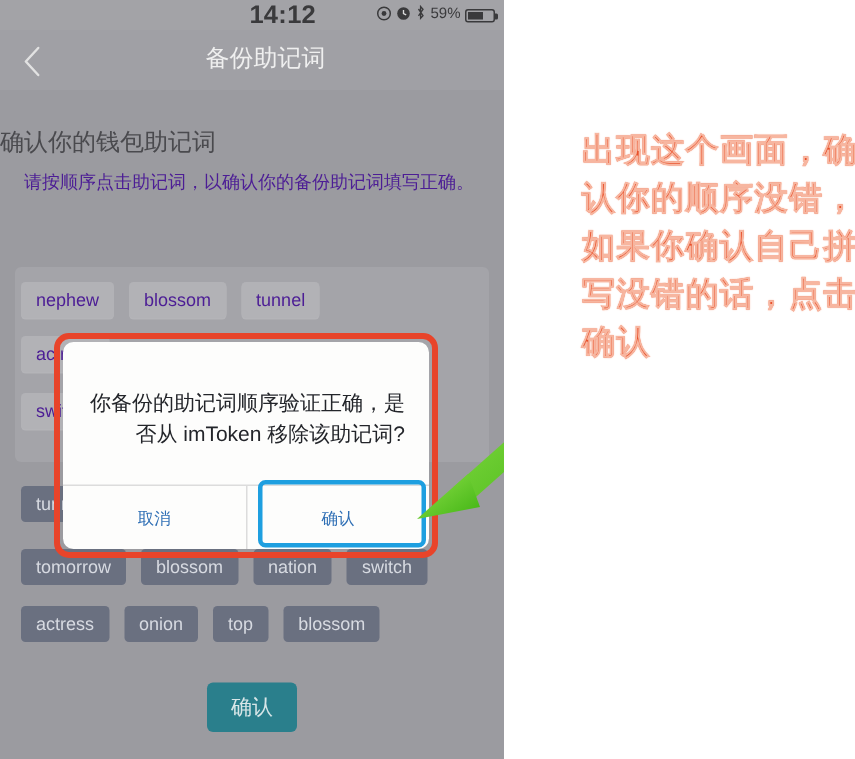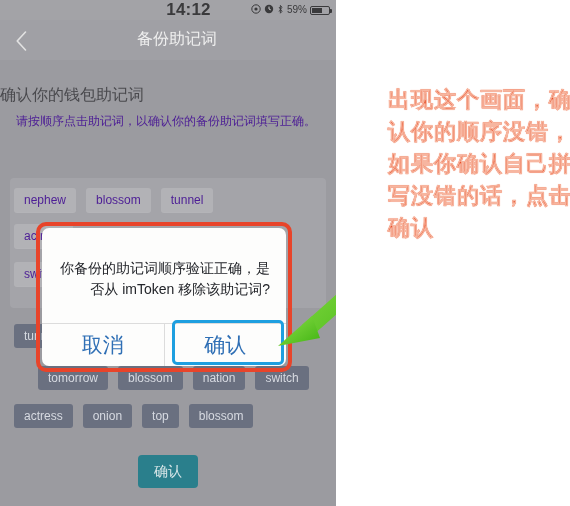--- a/index.html
+++ b/index.html
@@ -161,21 +161,21 @@
   }
   #dialog-actions {
     flex: 0 0 auto;
     height: 42px;
     display: flex;
     border-top: 1px solid #dcdcdc;
   }
   .dlg-btn {
     flex: 1 1 50%;
     display: flex; align-items: center; justify-content: center;
-    font-size: 21px;
+    font-size: 11px;
     color: #2f6fb5;
   }
   #dlg-cancel { border-right: 1px solid #dcdcdc; }
   #dlg-confirm-wrap {
     position: absolute;
     left: 172px; top: 320px;
     width: 112px; height: 45px;
     border: 3px solid #1e9fe0;
     border-radius: 5px;
     box-sizing: border-box;
@@ -285,21 +285,21 @@
     </div>
 
     <div class="chip-row" style="top:202px;">
       <span class="chip pool">switch</span>
     </div>
 
     <div class="chip-row" style="top:264px;">
       <span class="chip picked">tunnel</span>
     </div>
 
-    <div class="chip-row" style="top:306px;margin-left:24px;">
+    <div class="chip-row" style="top:306px;">
       <span class="chip picked">tomorrow</span>
       <span class="chip picked">blossom</span>
       <span class="chip picked">nation</span>
       <span class="chip picked">switch</span>
     </div>
 
     <div class="chip-row" style="top:344px;">
       <span class="chip picked">actress</span>
       <span class="chip picked">onion</span>
       <span class="chip picked">top</span>

